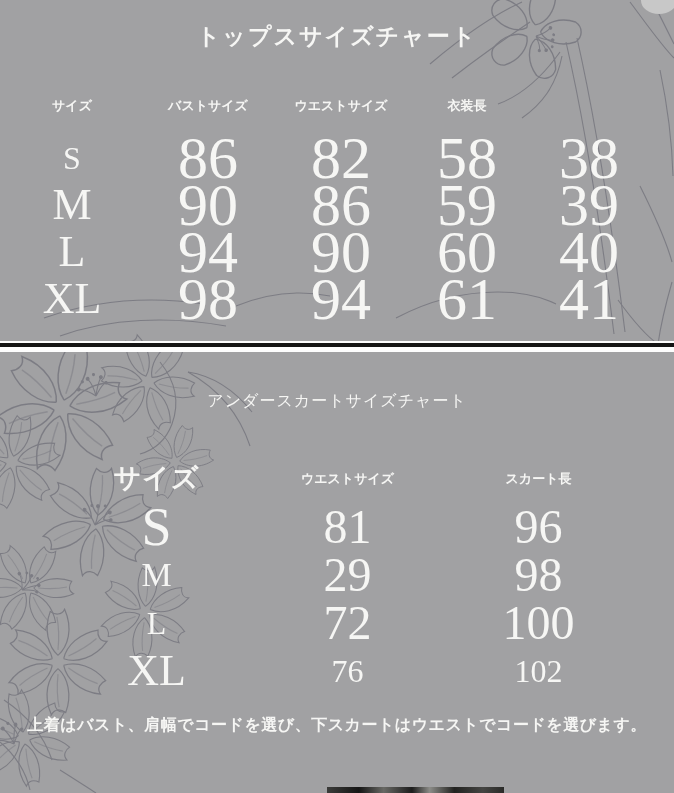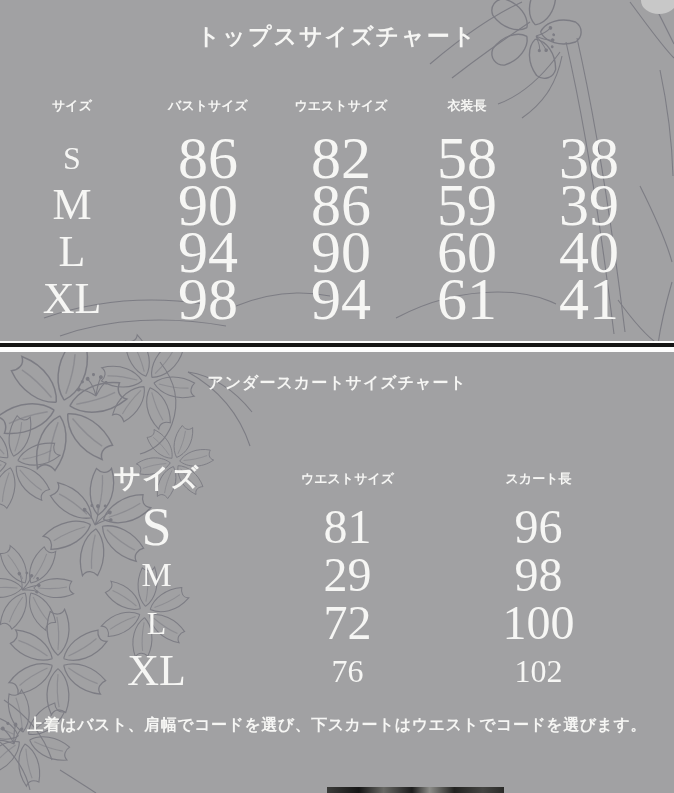--- a/index.html
+++ b/index.html
@@ -13,21 +13,21 @@
     font-family:"Liberation Sans","DejaVu Sans",sans-serif;
   }
   .art-svg{position:absolute;left:0;top:0;z-index:1;}
   .light-circle{position:absolute;left:641px;top:-13px;width:36px;height:27px;
     border-radius:50%;background:#c8c8c8;z-index:2;}
   .layer{position:absolute;left:0;z-index:3;width:674px;}
   .center{text-align:center;}
   .serif{font-family:"Liberation Serif","DejaVu Serif",serif;}
 
   .top-title{top:21px;font-size:23px;font-weight:bold;letter-spacing:2px;}
-  .bottom-title{top:373px;font-size:16px;font-weight:bold;letter-spacing:1px;}
+  .bottom-title{top:391px;font-size:16px;font-weight:normal;letter-spacing:1px;}
 
   .tgrid{display:grid;grid-template-columns:144px 128px 138px 114px 130px;width:654px;}
   .top-head{top:92px;height:26px;}
   .top-body{top:134px;grid-auto-rows:47px;}
 
   .bgrid{display:grid;grid-template-columns:191px 191px 191px;width:573px;margin-left:61px;}
   .bottom-head{top:461px;height:34px;}
   .bottom-body{top:503px;grid-auto-rows:48px;}
 
   .cell{display:flex;align-items:center;justify-content:center;line-height:1;}

